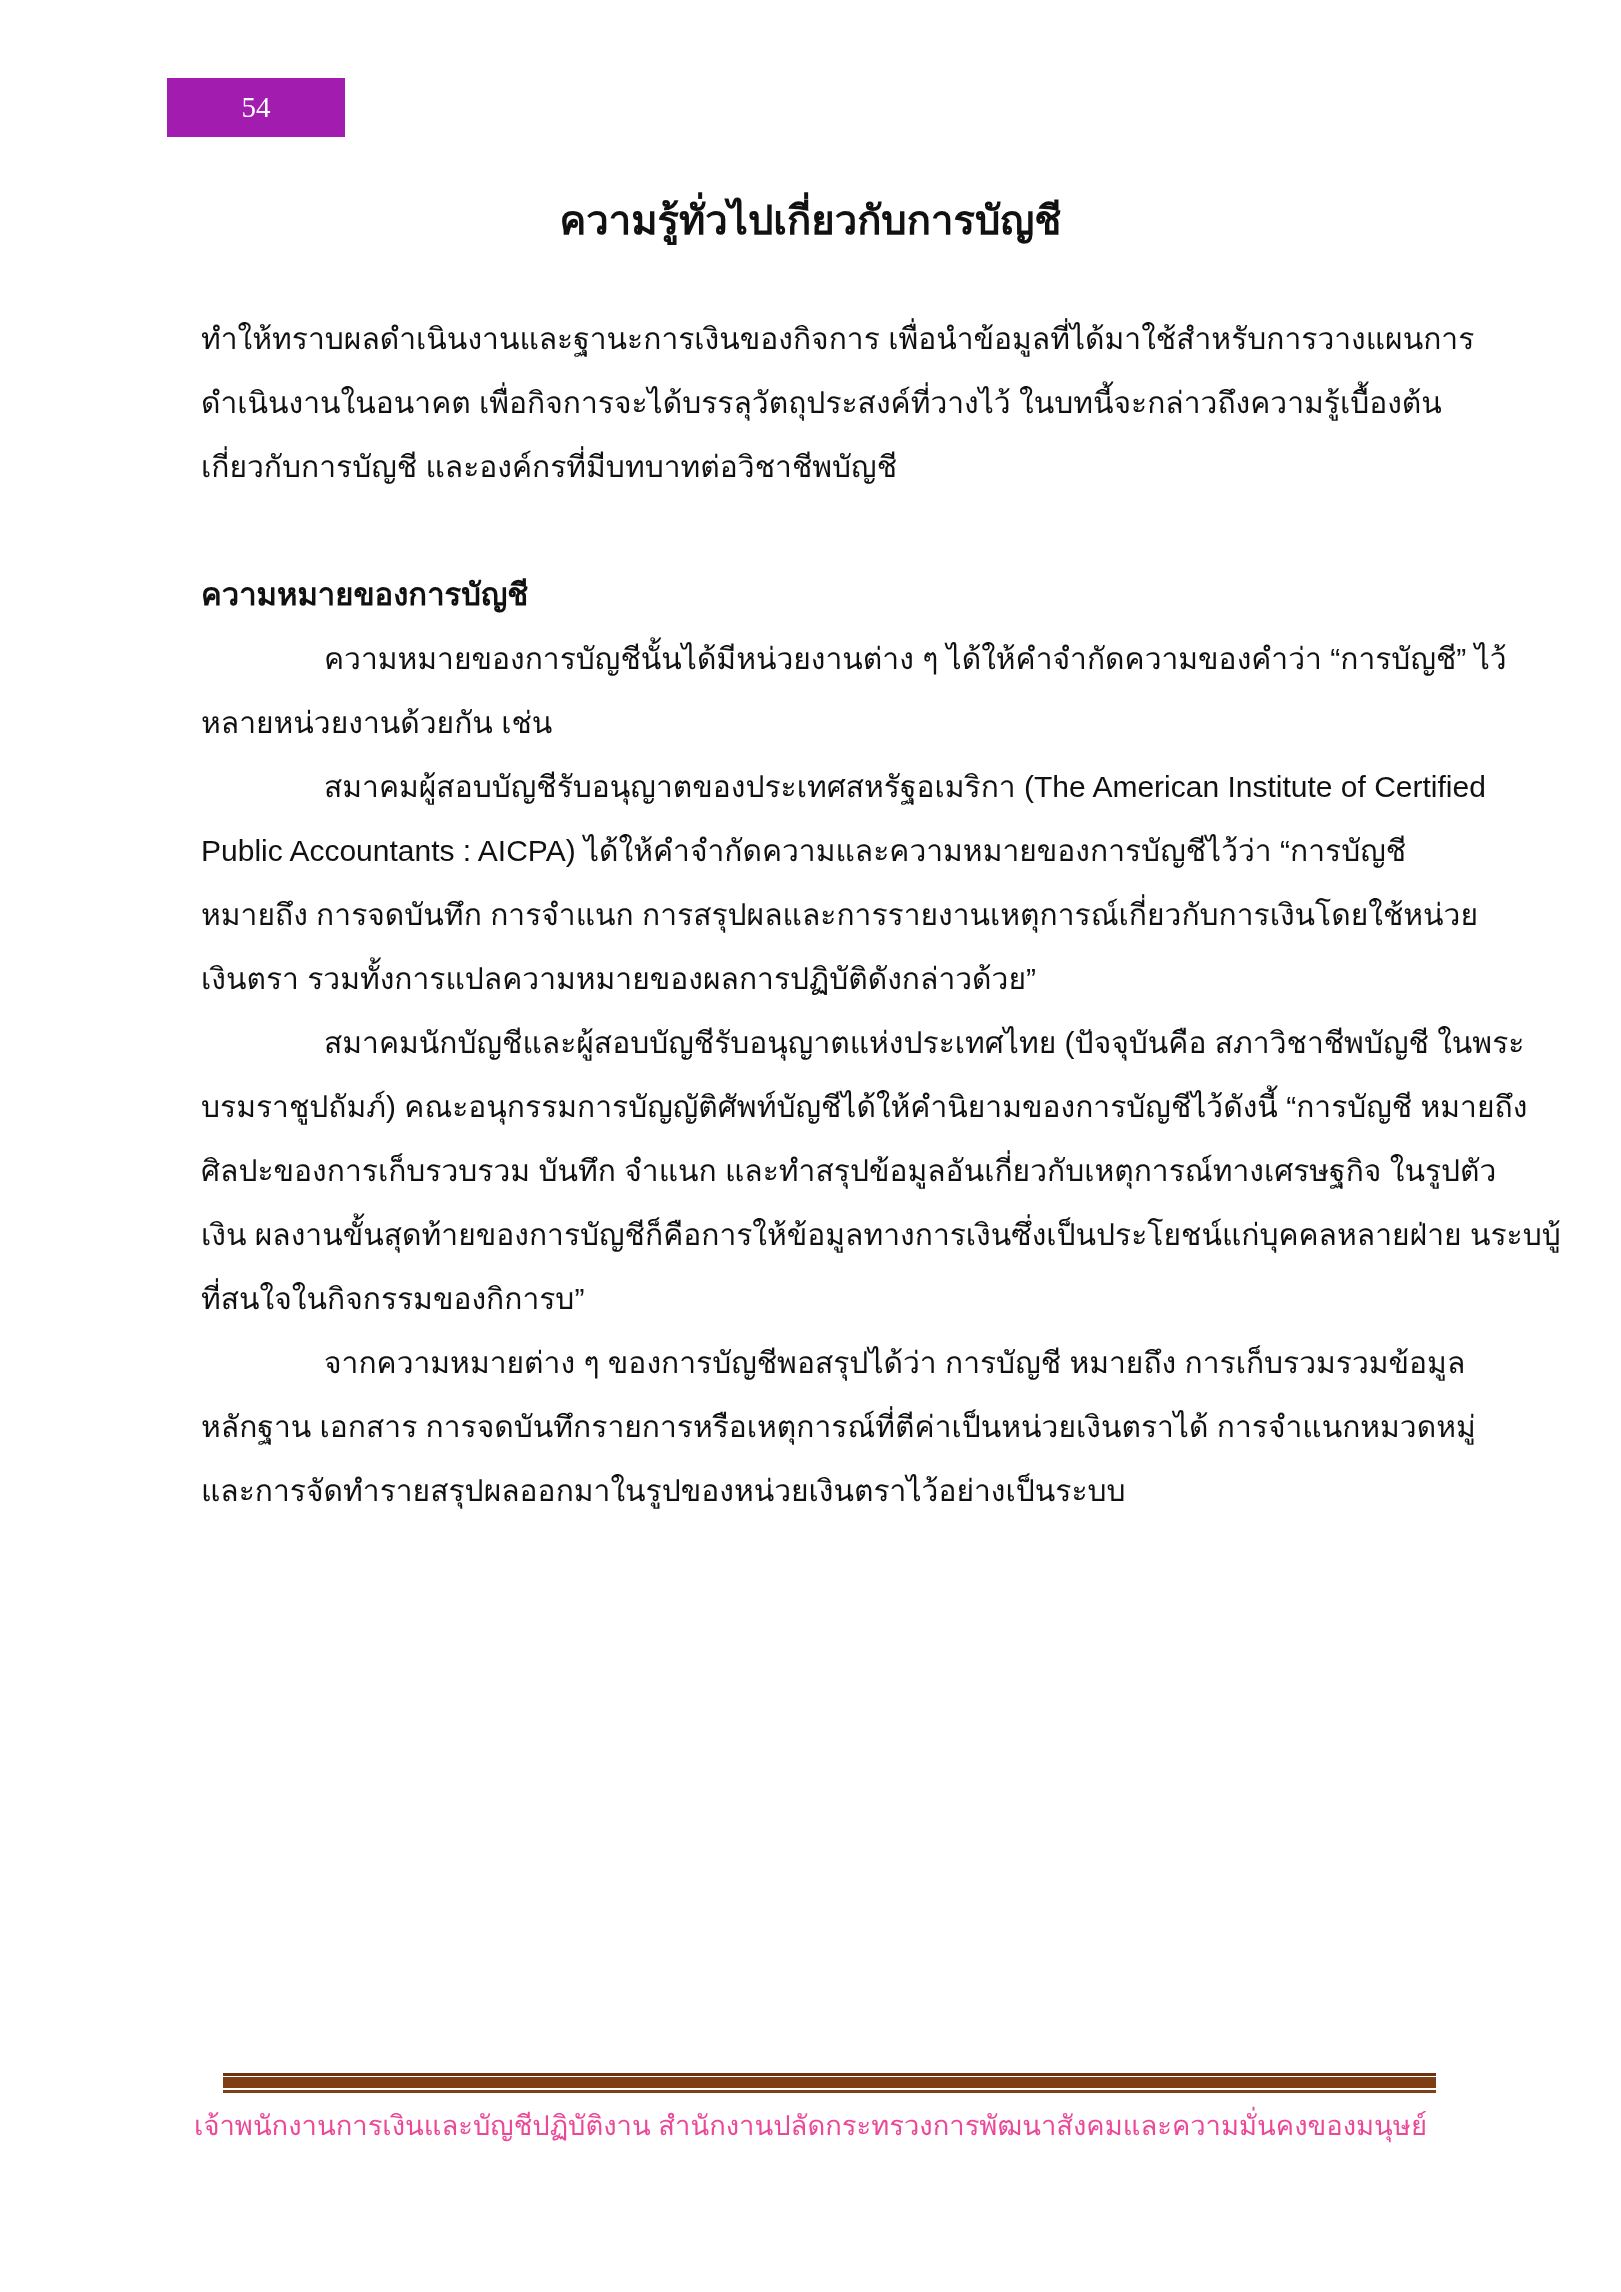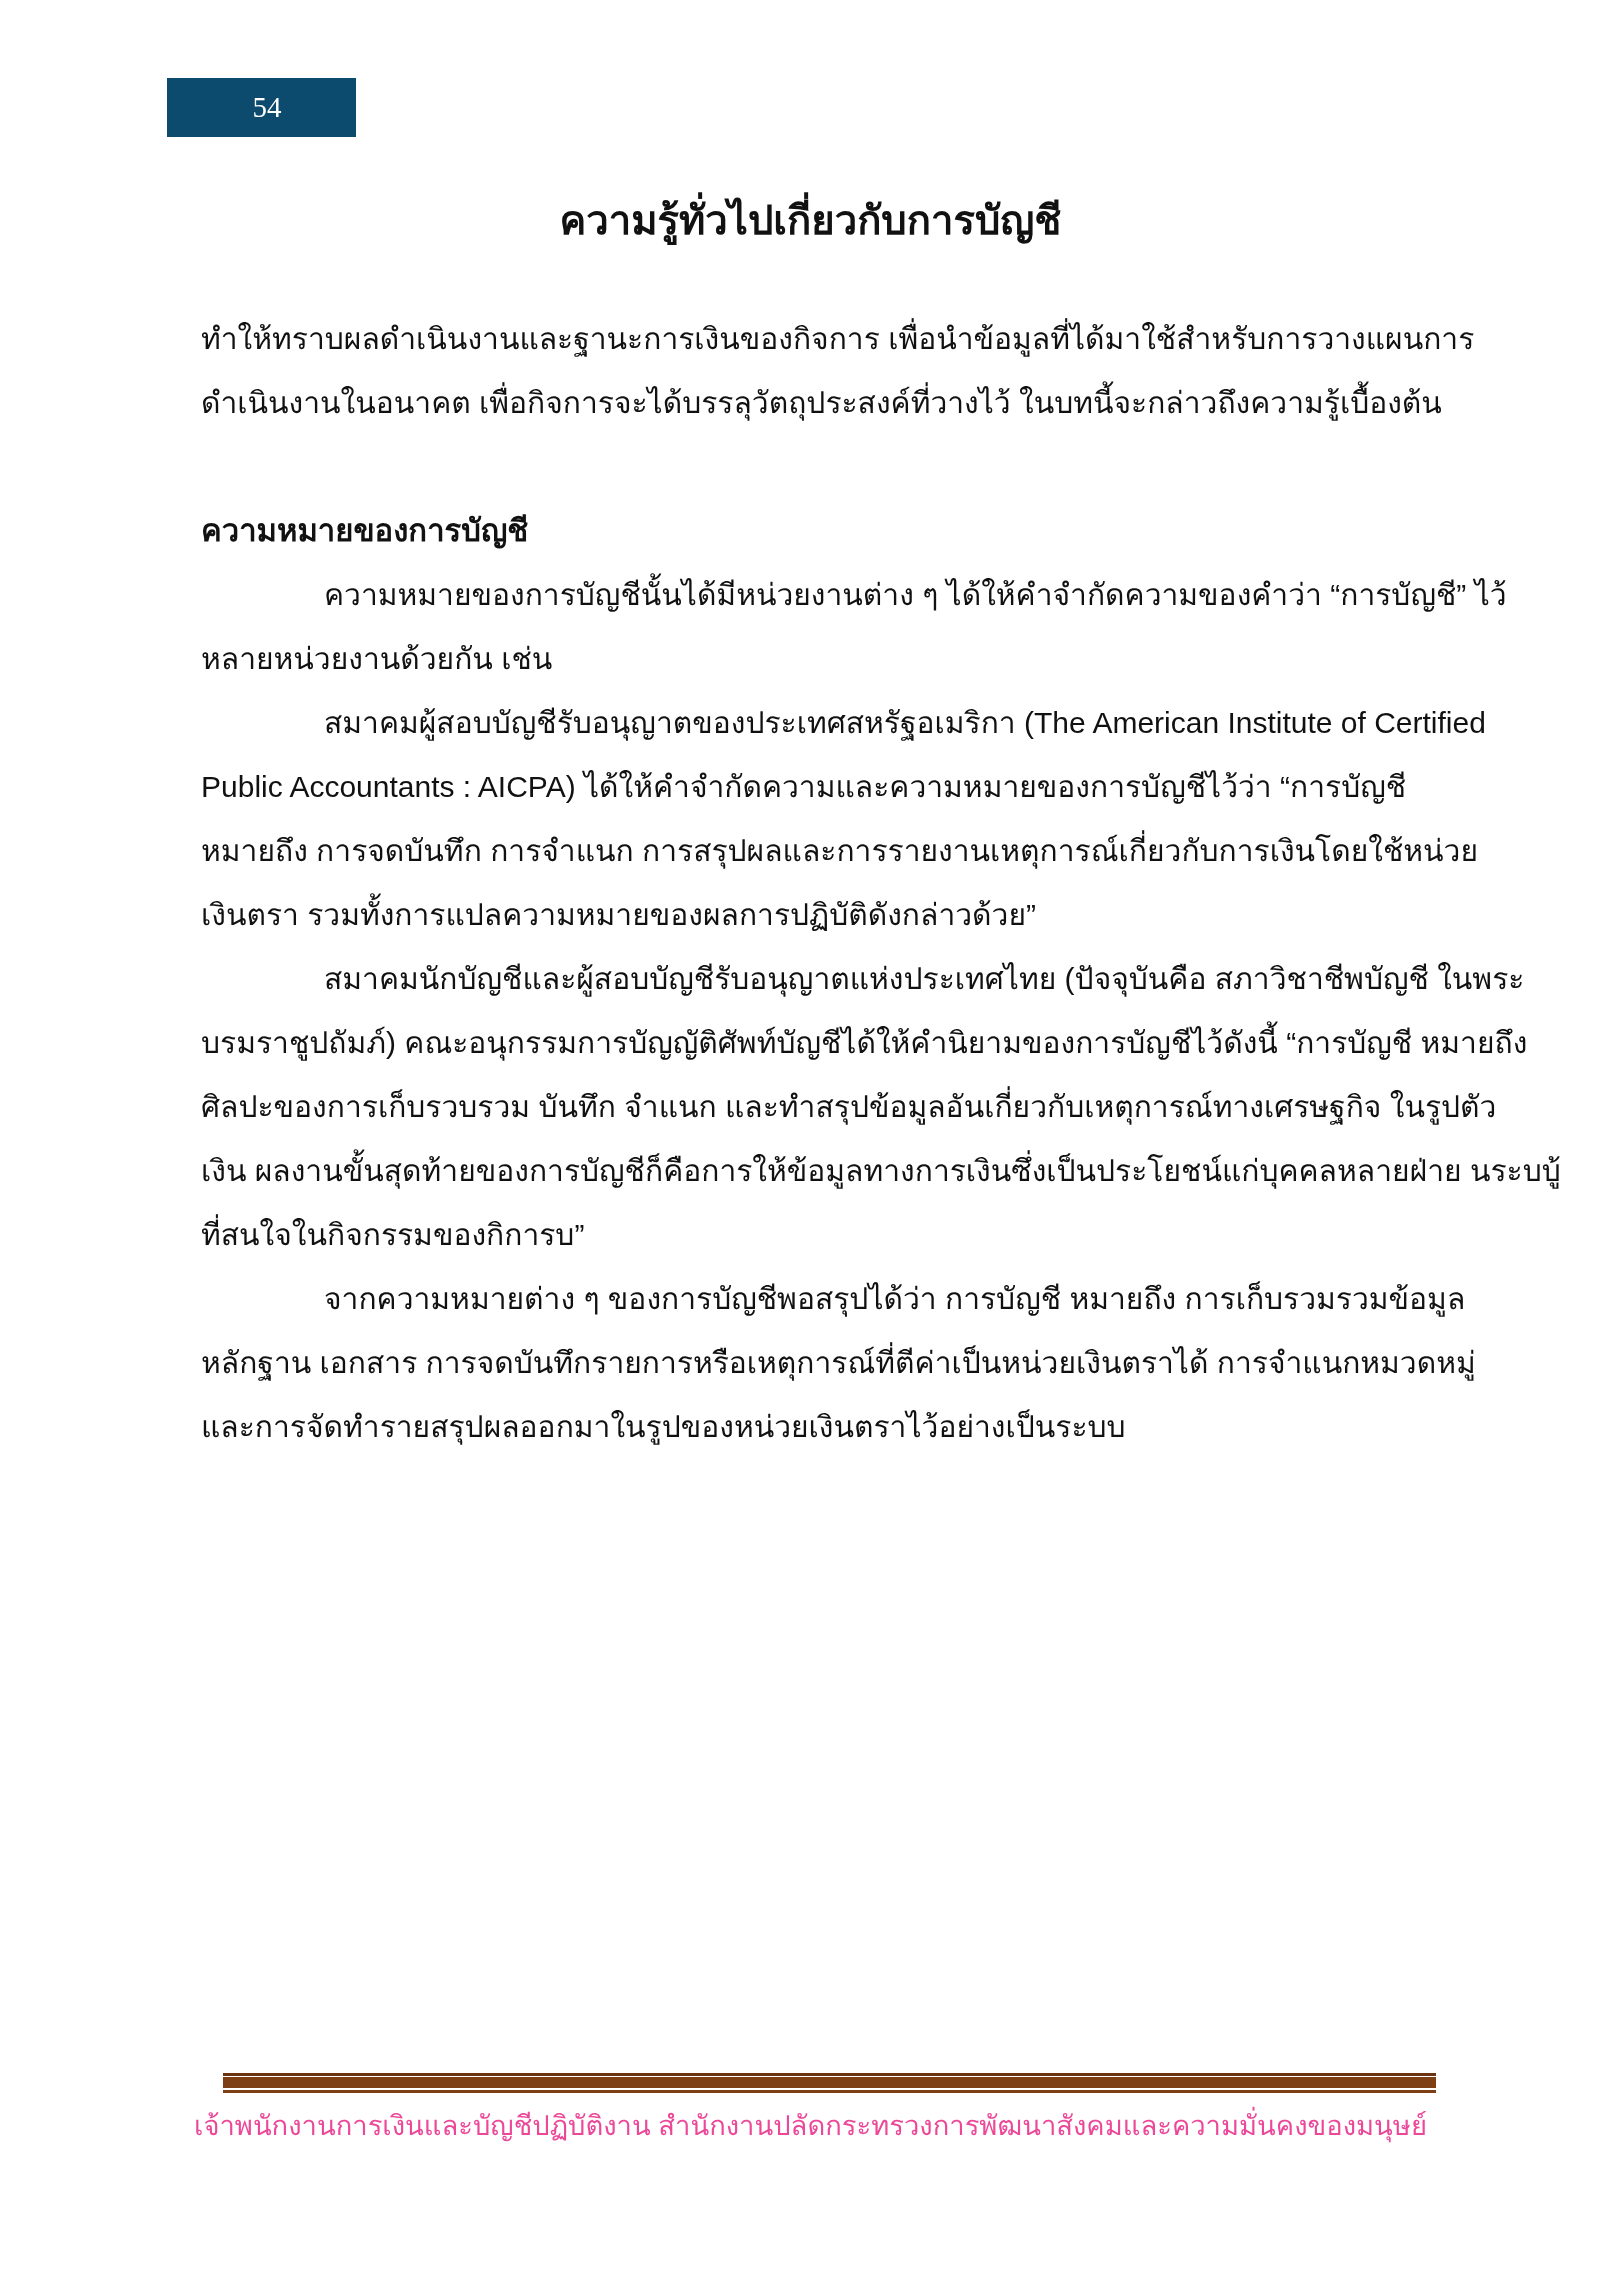--- a/index.html
+++ b/index.html
@@ -15,28 +15,27 @@
     overflow: hidden;
     font-family: "Liberation Sans", "DejaVu Sans", sans-serif;
     color: #111111;
   }
   .page-number-badge {
     position: absolute;
     left: 167px;
     top: 78px;
     width: 178px;
     height: 59px;
-    background: #0c4a6e;
+    background: #a21caf;
     color: #ffffff;
     display: flex;
     align-items: center;
     justify-content: center;
     font-family: "Liberation Serif", "DejaVu Serif", serif;
     font-size: 29px;
-    padding-left: 11px;
   }
   .doc-title {
     position: absolute;
     left: 0;
     right: 0;
     top: 188px;
     height: 64px;
     line-height: 64px;
     text-align: center;
     font-weight: bold;
@@ -106,20 +105,21 @@
   <div class="page-number-badge">
     <span>54</span>
   </div>
 
   <div class="doc-title">ความรู้ทั่วไปเกี่ยวกับการบัญชี</div>
 
   <div class="content">
 
     <div class="line">ทำให้ทราบผลดำเนินงานและฐานะการเงินของกิจการ เพื่อนำข้อมูลที่ได้มาใช้สำหรับการวางแผนการ</div>
     <div class="line">ดำเนินงานในอนาคต เพื่อกิจการจะได้บรรลุวัตถุประสงค์ที่วางไว้ ในบทนี้จะกล่าวถึงความรู้เบื้องต้น</div>
+    <div class="line">เกี่ยวกับการบัญชี และองค์กรที่มีบทบาทต่อวิชาชีพบัญชี</div>
 
     <div class="spacer"></div>
 
     <div class="line section-heading">ความหมายของการบัญชี</div>
 
     <div class="line indent">ความหมายของการบัญชีนั้นได้มีหน่วยงานต่าง ๆ ได้ให้คำจำกัดความของคำว่า “การบัญชี” ไว้</div>
     <div class="line">หลายหน่วยงานด้วยกัน เช่น</div>
 
     <div class="line indent">สมาคมผู้สอบบัญชีรับอนุญาตของประเทศสหรัฐอเมริกา (The American Institute of Certified</div>
     <div class="line">Public Accountants : AICPA) ได้ให้คำจำกัดความและความหมายของการบัญชีไว้ว่า “การบัญชี</div>

